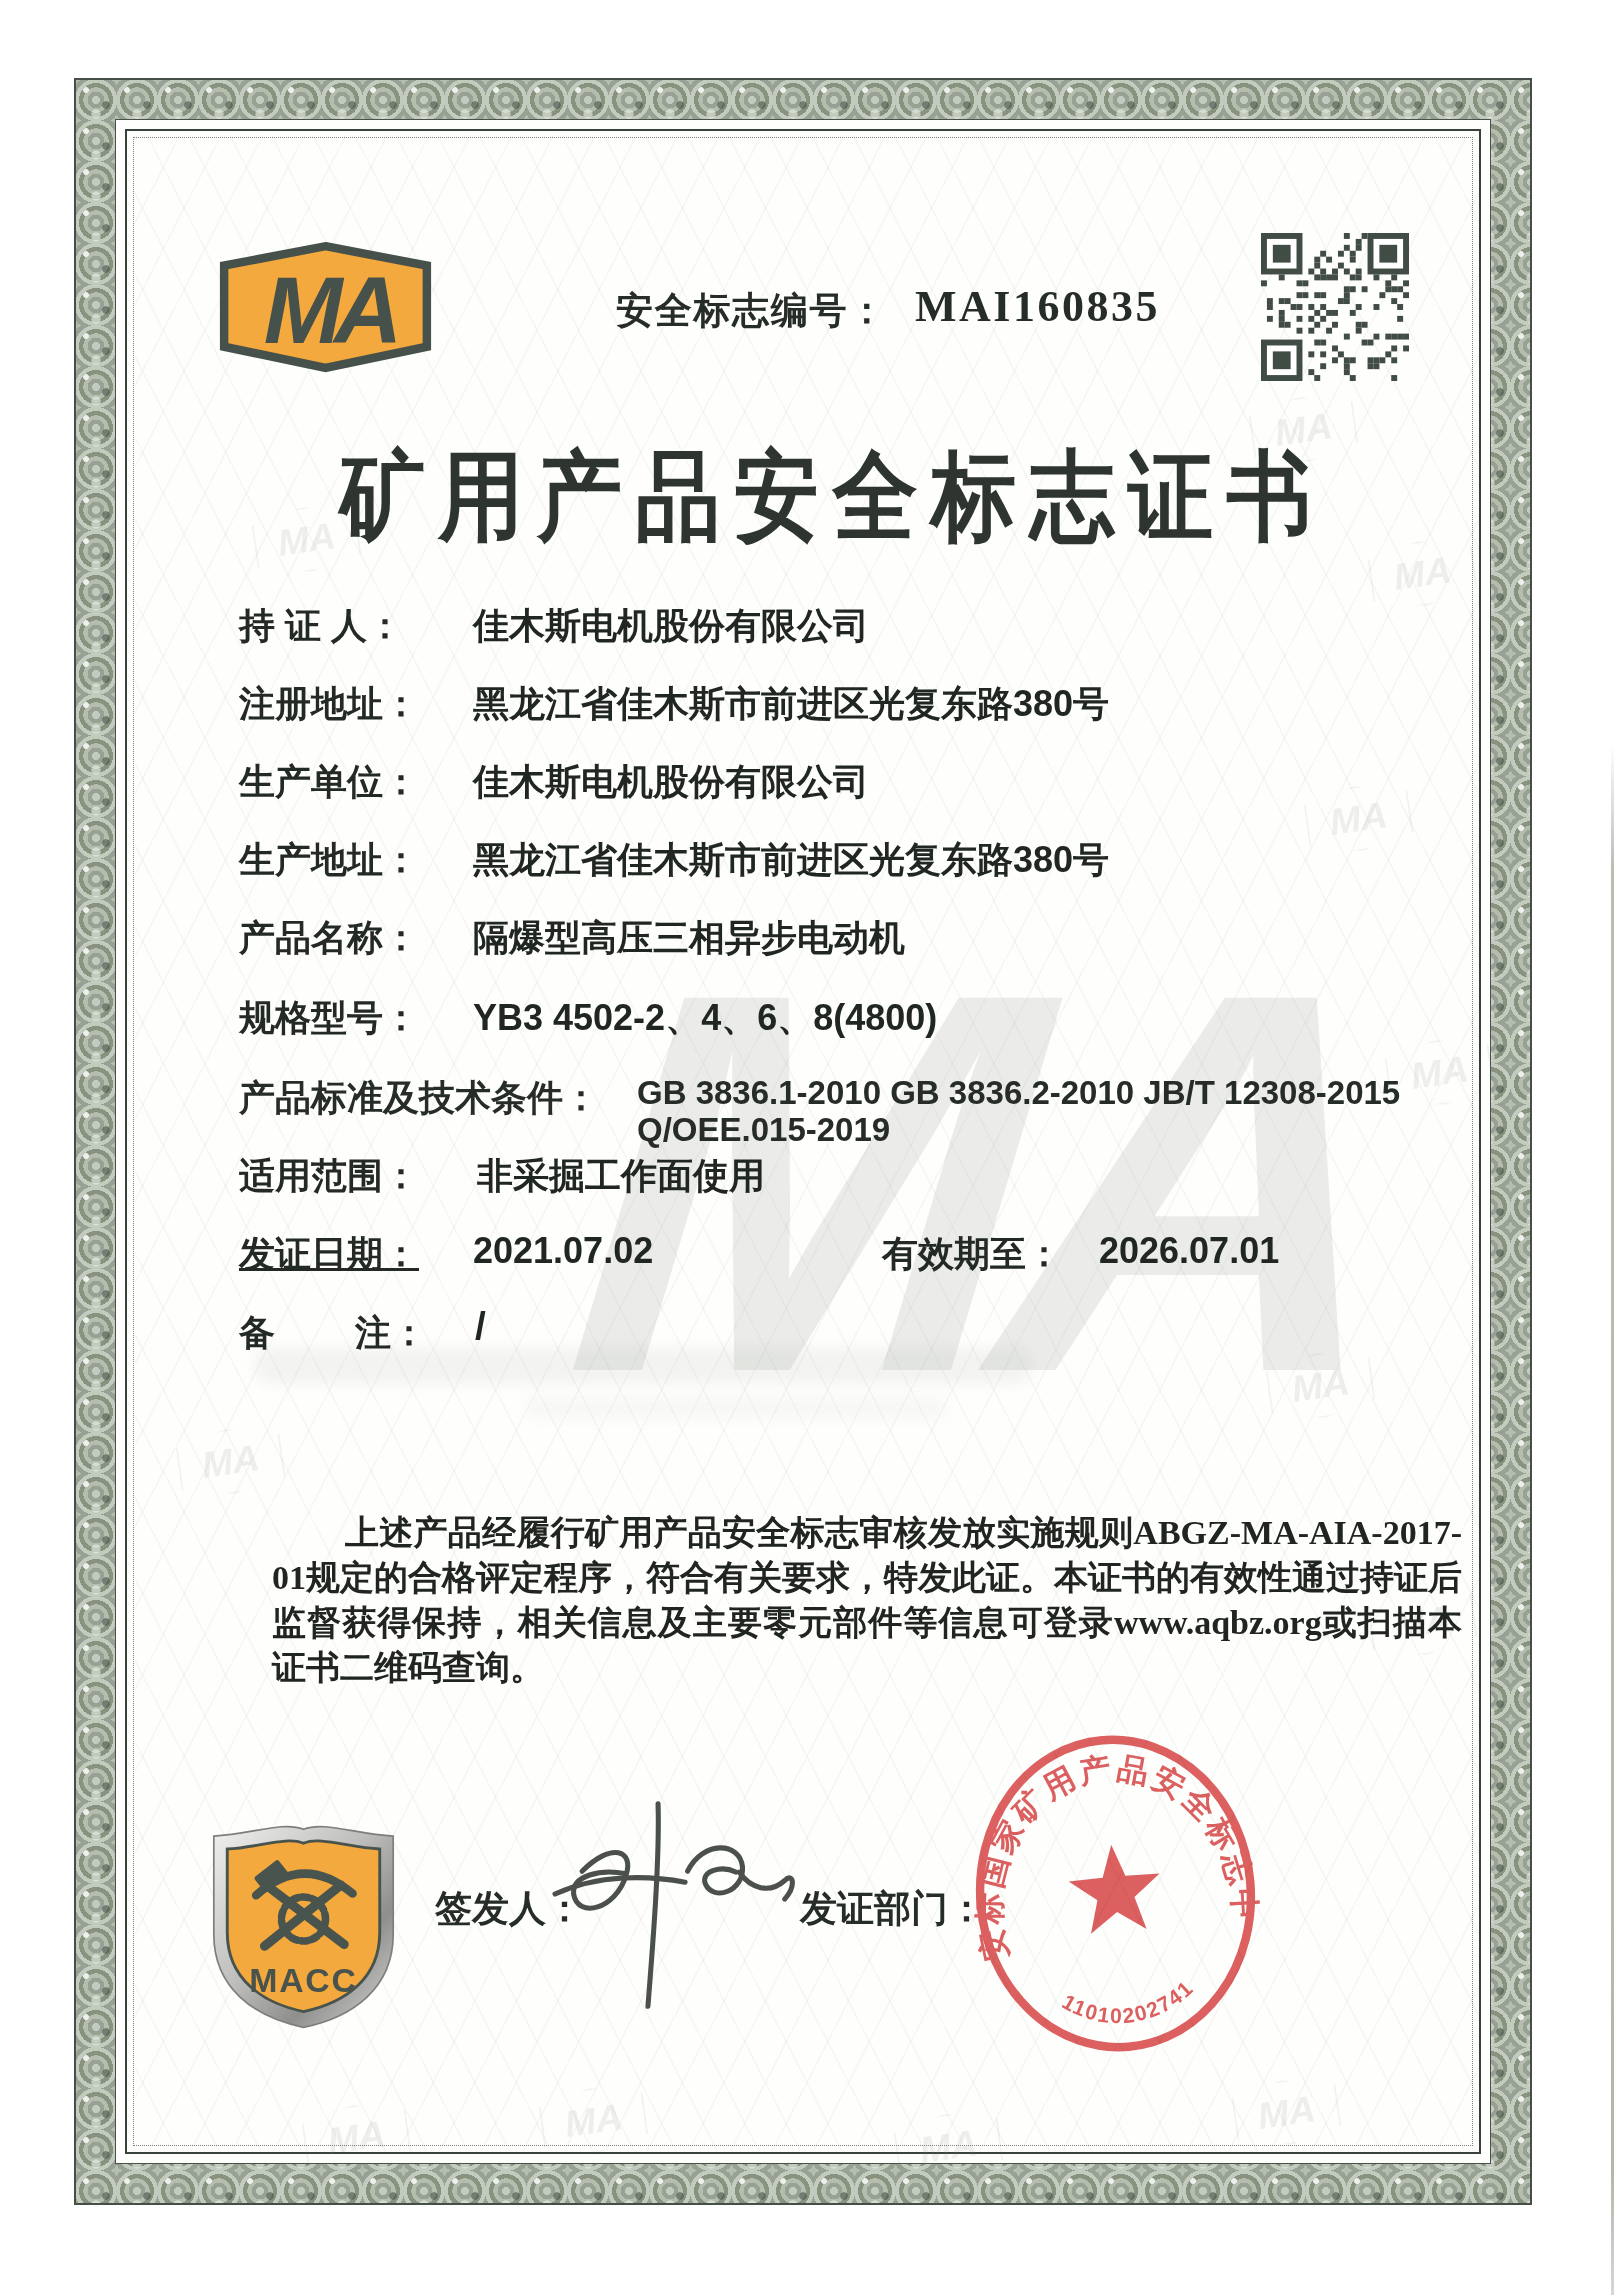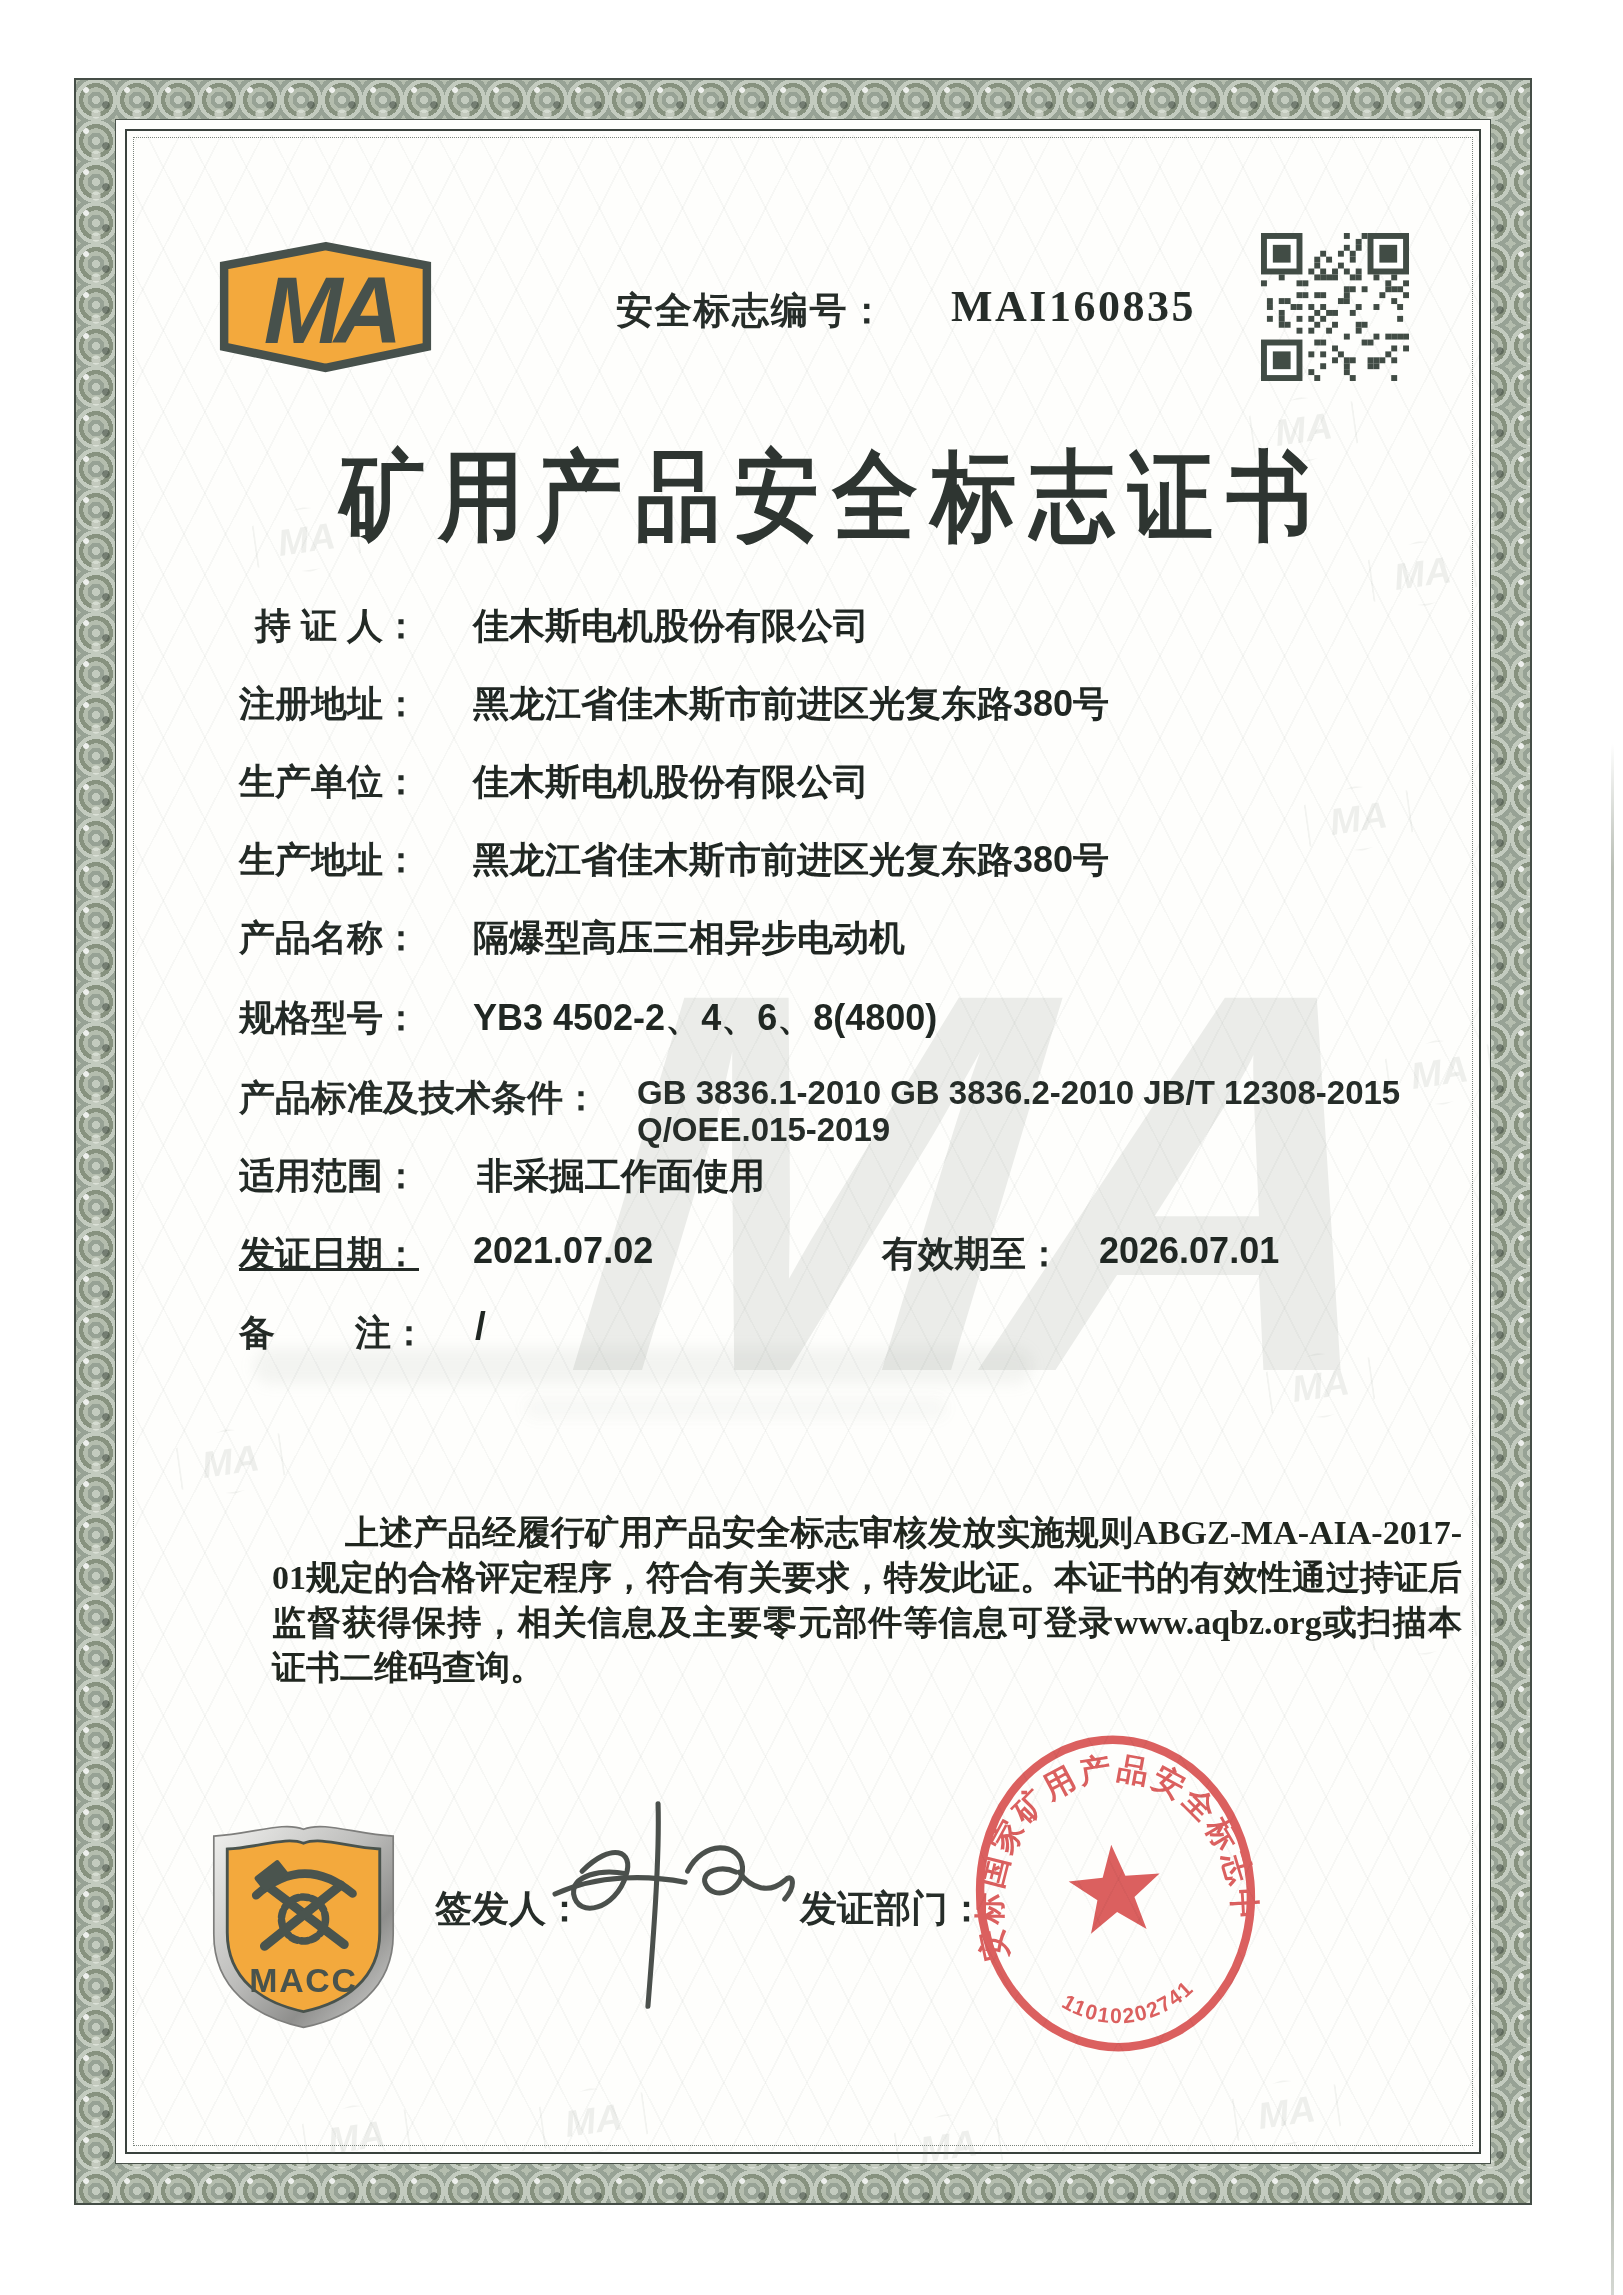--- a/index.html
+++ b/index.html
@@ -31,21 +31,21 @@
     font:italic 900 37px "Liberation Sans",sans-serif;transform:rotate(-8deg);
     clip-path:polygon(50% 0,100% 18%,100% 82%,50% 100%,0 82%,0 18%);}
   .smudge{position:absolute;z-index:1;background:rgba(148,156,148,.10);filter:blur(6.8px);border-radius:17px;}
   .scan-line{position:absolute;left:1611px;top:744px;width:3.4px;height:1551px;z-index:4;
     background:linear-gradient(to bottom, rgba(185,190,181,0), #b9beb5 8%, #b2b8ae 92%, rgba(185,190,181,.6));}
   
   .abs{position:absolute;z-index:2;white-space:nowrap;}
   .lbl{font:700 36px "Liberation Sans",sans-serif;color:#232a26;}
   .val{font:700 36px "Liberation Sans",sans-serif;color:#202723;}
   .hdr-lbl{font:700 37px "Liberation Sans",sans-serif;letter-spacing:1.7px;}
-  .hdr-val{font:700 44px "Liberation Serif",serif;letter-spacing:2.5px;margin-left:36px;}
+  .hdr-val{font:700 44px "Liberation Serif",serif;letter-spacing:2.5px;}
   .title{font:900 85px "Liberation Serif",serif;letter-spacing:13.5px;color:#2e3531;
          transform:scaleY(1.15);transform-origin:top left;}
   .std-lbl{font:700 36px "Liberation Sans",sans-serif;}
   .std-val{font:700 33px "Liberation Sans",sans-serif;letter-spacing:0px;}
   .statement{font:600 34px "Liberation Serif",serif;line-height:45px;color:#20261f;
     width:1190px;text-align:justify;text-indent:73px;word-break:break-all;white-space:normal;}
   .foot-lbl{font:700 37px "Liberation Sans",sans-serif;}
   svg.abs{overflow:visible;}
   .seal{z-index:3;mix-blend-mode:multiply;opacity:.9;transform:rotate(-5deg);}
 </style>
@@ -196,21 +196,21 @@
         <rect x="133" y="7" width="35" height="35" fill="#ffffff"></rect>
         <rect x="140" y="14" width="21" height="21"></rect>
         <rect x="0" y="126" width="49" height="49"></rect>
         <rect x="7" y="133" width="35" height="35" fill="#ffffff"></rect>
         <rect x="14" y="140" width="21" height="21"></rect>
       </g>
     </svg>
 
   <div class="abs title" style="left:340px;top:431px;">矿用产品安全标志证书</div>
 
-  <div class="abs lbl" style="left:239px;top:602px;margin-left:16px;">持 证 人：</div>
+  <div class="abs lbl" style="left:239px;top:602px;">持 证 人：</div>
   <div class="abs val" style="left:473px;top:602px;">佳木斯电机股份有限公司</div>
 
   <div class="abs lbl" style="left:239px;top:680px;">注册地址：</div>
   <div class="abs val" style="left:473px;top:680px;">黑龙江省佳木斯市前进区光复东路380号</div>
 
   <div class="abs lbl" style="left:239px;top:758px;">生产单位：</div>
   <div class="abs val" style="left:473px;top:758px;">佳木斯电机股份有限公司</div>
 
   <div class="abs lbl" style="left:239px;top:836px;">生产地址：</div>
   <div class="abs val" style="left:473px;top:836px;">黑龙江省佳木斯市前进区光复东路380号</div>

